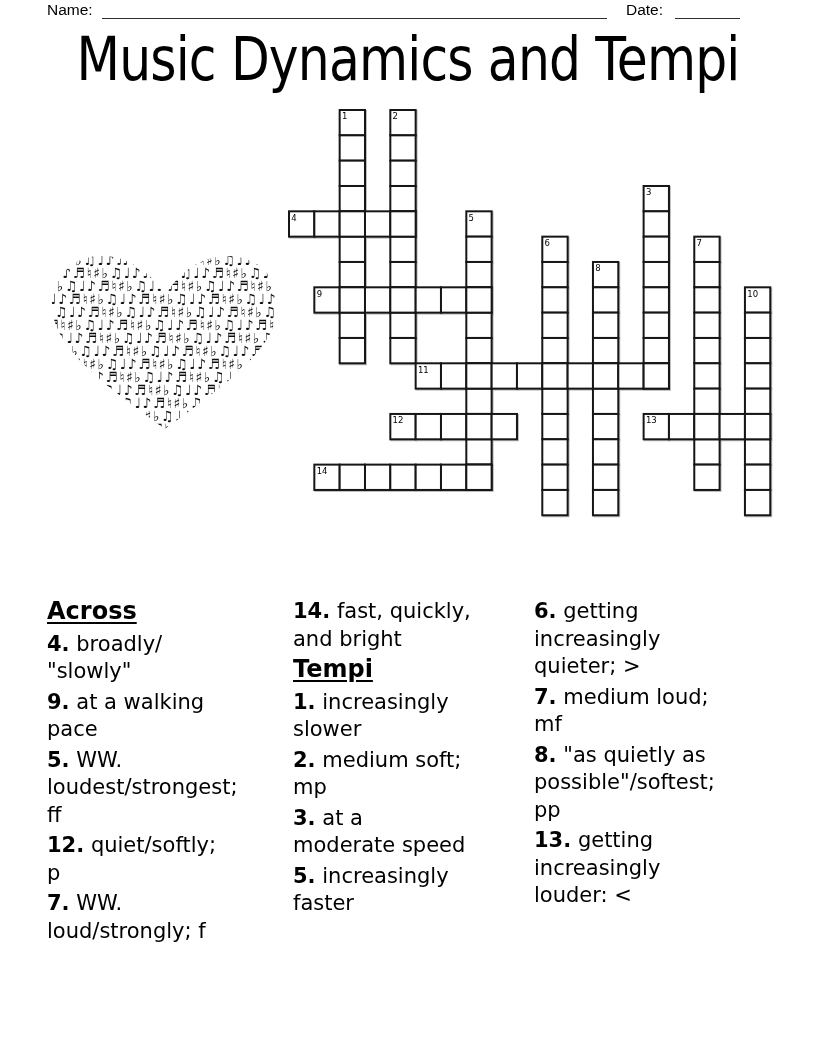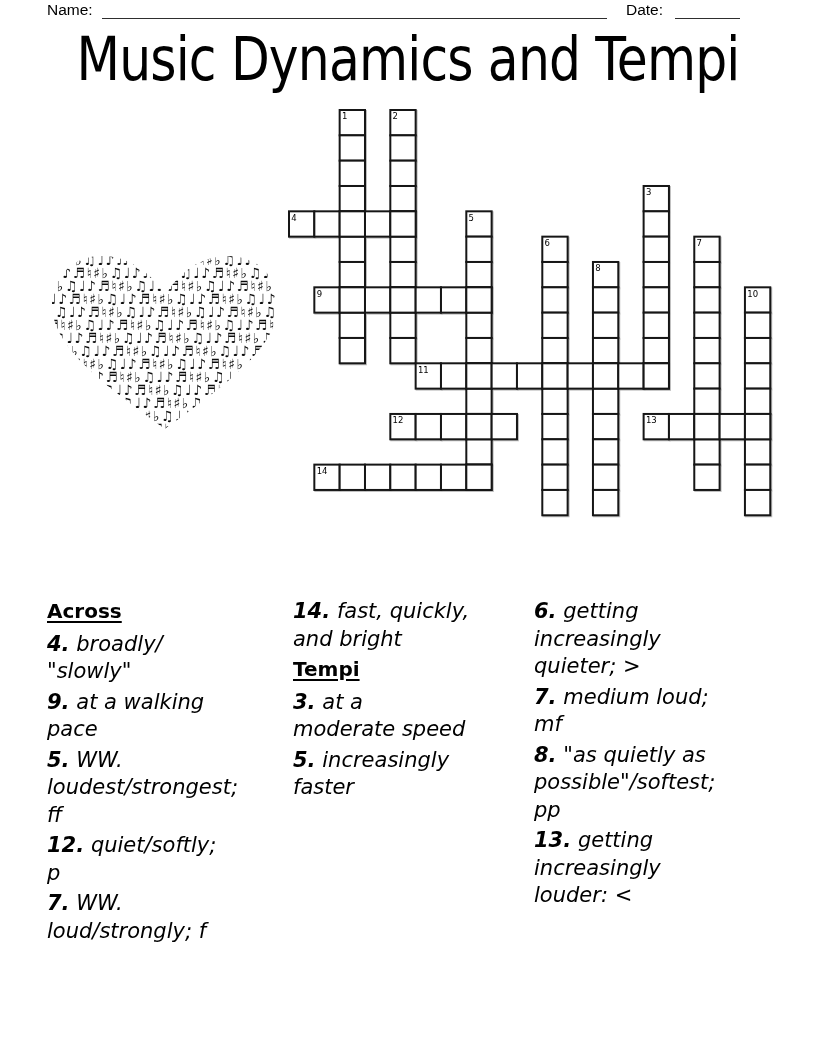--- a/index.html
+++ b/index.html
@@ -17,23 +17,23 @@
   .note-row{font-size:14px;letter-spacing:1.5px;fill:#0b0b0b;font-family:"DejaVu Sans",sans-serif;}
   
   .grid-wrap{position:absolute;left:287px;top:108px;}
   .grid-svg{filter:drop-shadow(1px 1.5px 0 rgba(110,110,110,0.45));}
   .cell{fill:#ffffff;stroke:#161616;stroke-width:2;}
   .cellnum{font-size:8.5px;fill:#000;font-family:"DejaVu Sans",sans-serif;}
   
   .clues{position:absolute;left:0;top:598px;width:816px;}
   .clue-col{position:absolute;top:0;width:238px;font-size:21px;line-height:27.5px;}
   .col-1{left:47px;} .col-2{left:293px;} .col-3{left:534px;}
-  .clue-heading{margin:0 0 5px 0;font-size:20px;font-weight:bold;text-decoration:underline;
+  .clue-heading{margin:0 0 5px 0;font-size:24px;font-weight:bold;text-decoration:underline;
                 text-decoration-thickness:2px;text-underline-offset:3px;}
-  .clue{margin:0 0 3px 0;font-style:italic;}
+  .clue{margin:0 0 3px 0;}
   .clue b{font-weight:bold;}
   .ct{white-space:pre-line;}
 </style>
 </head>
 <body>
 
 <div class="page">
 
   <span class="hdr-label" style="left:47px;top:1px;">Name:</span>
   <span class="hdr-line" style="left:102px;top:17.5px;width:505px;"></span>
@@ -218,20 +218,24 @@
       <p class="clue"><b>12.</b> <span class="ct">quiet/softly;
 p</span></p>
       <p class="clue"><b>7.</b> <span class="ct">WW.
 loud/strongly; f</span></p>
     </div>
 
     <div class="clue-col col-2">
       <p class="clue"><b>14.</b> <span class="ct">fast, quickly,
 and bright</span></p>
       <p class="clue-heading">Tempi</p>
+      <p class="clue"><b>1.</b> <span class="ct">increasingly
+slower</span></p>
+      <p class="clue"><b>2.</b> <span class="ct">medium soft;
+mp</span></p>
       <p class="clue"><b>3.</b> <span class="ct">at a
 moderate speed</span></p>
       <p class="clue"><b>5.</b> <span class="ct">increasingly
 faster</span></p>
     </div>
 
     <div class="clue-col col-3">
       <p class="clue"><b>6.</b> <span class="ct">getting
 increasingly
 quieter; &gt;</span></p>

